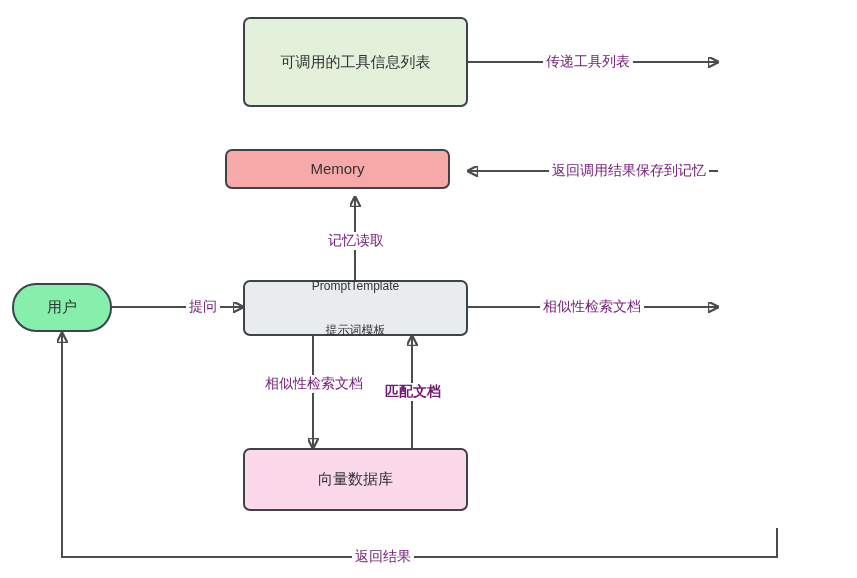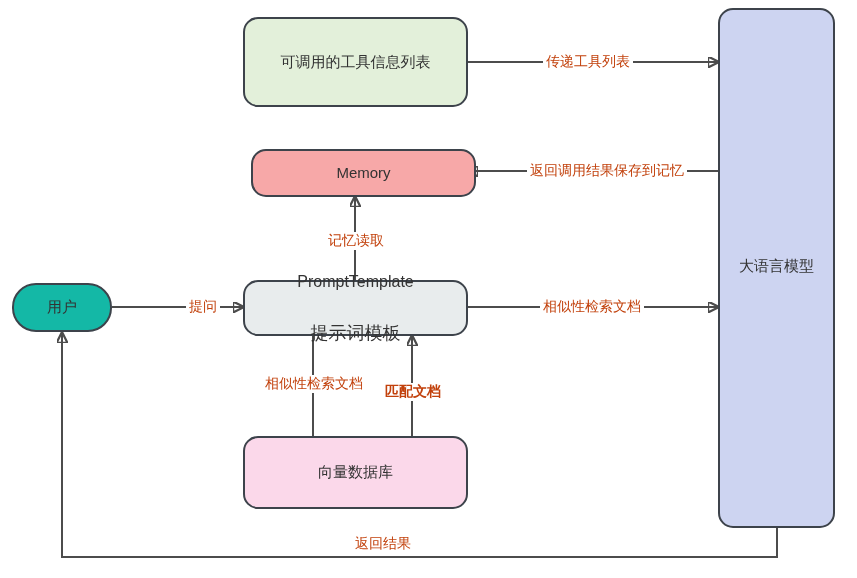--- a/index.html
+++ b/index.html
@@ -19,45 +19,45 @@
   }
   #edge-layer path {
     fill: none;
     stroke: #4c4c4c;
     stroke-width: 2;
   }
   .node {
     position: absolute;
     box-sizing: border-box;
     border: 2px solid #3d434b;
-    border-radius: 15px;
+    border-radius: 7px;
     display: flex;
     flex-direction: column;
     align-items: center;
     justify-content: center;
     font-size: 15px;
     line-height: 1.35;
     text-align: center;
   }
   .node-tools  { left: 243px; top: 17px;  width: 225px; height: 90px; }
-  .node-memory { left: 251px; top: 149px; width: 225px; height: 48px; }
+  .node-memory { left: 225px; top: 149px; width: 225px; height: 40px; }
   .node-prompt { left: 243px; top: 280px; width: 225px; height: 56px; }
-  .node-vector { left: 243px; top: 436px; width: 225px; height: 73px; }
+  .node-vector { left: 243px; top: 448px; width: 225px; height: 63px; }
   .node-llm    { left: 718px; top: 8px;   width: 117px; height: 520px; justify-content: flex-end; padding-bottom: 250px; }
   .node-user   { left: 12px;  top: 283px; width: 100px; height: 49px; border-radius: 24px; }
-  .node-prompt .line1 { font-size: 16px; }
-  .node-prompt .line2 { font-size: 18px; margin-top: 28px; }
+  .node-prompt .line1 { font-size: 12px; }
+  .node-prompt .line2 { font-size: 12px; margin-top: 28px; }
   .edge-label {
     position: absolute;
     transform: translate(-50%, -50%);
     background: #ffffff;
     padding: 0 3px;
     font-size: 14px;
     white-space: nowrap;
-    color: #c2410c;
+    color: #701a75;
   }
 </style>
 </head>
 <body>
 
 <div id="canvas">
 
   <svg id="edge-layer" width="857" height="578" viewBox="0 0 857 578" xmlns="http://www.w3.org/2000/svg">
     <defs>
       <marker id="arrow" viewBox="0 0 10 10" refX="9" refY="5" markerWidth="11" markerHeight="11" orient="auto" markerUnits="userSpaceOnUse">
@@ -84,30 +84,27 @@
 
   <div class="node node-prompt" style="background-color: rgb(232, 236, 237);">
     <span class="line1">PromptTemplate</span>
     <span class="line2">提示词模板</span>
   </div>
 
   <div class="node node-vector" style="background-color: rgb(251, 216, 234);">
     <span>向量数据库</span>
   </div>
 
-  <div class="node node-llm" style="background-color: rgb(205, 212, 241);">
-    <span>大语言模型</span>
-  </div>
 
-  <div class="node node-user" style="background-color: #14b8a6;">
+  <div class="node node-user" style="background-color: #86efac;">
     <span>用户</span>
   </div>
 
   <div class="edge-label" style="left:588px; top:62px;">传递工具列表</div>
-  <div class="edge-label" style="left:607px; top:171px;">返回调用结果保存到记忆</div>
+  <div class="edge-label" style="left:629px; top:171px;">返回调用结果保存到记忆</div>
   <div class="edge-label" style="left:356px; top:241px;">记忆读取</div>
   <div class="edge-label" style="left:167px; top:307px;margin-left:36px;">提问</div>
   <div class="edge-label" style="left:592px; top:307px;">相似性检索文档</div>
   <div class="edge-label" style="left:314px; top:384px;">相似性检索文档</div>
   <div class="edge-label" style="left:413px; top:392px;font-weight:bold;">匹配文档</div>
-  <div class="edge-label" style="left:383px; top:544px;text-align:center;">返回结果</div>
+  <div class="edge-label" style="left:383px; top:557px;text-align:center;">返回结果</div>
 
 </div>
 
 </body></html>

